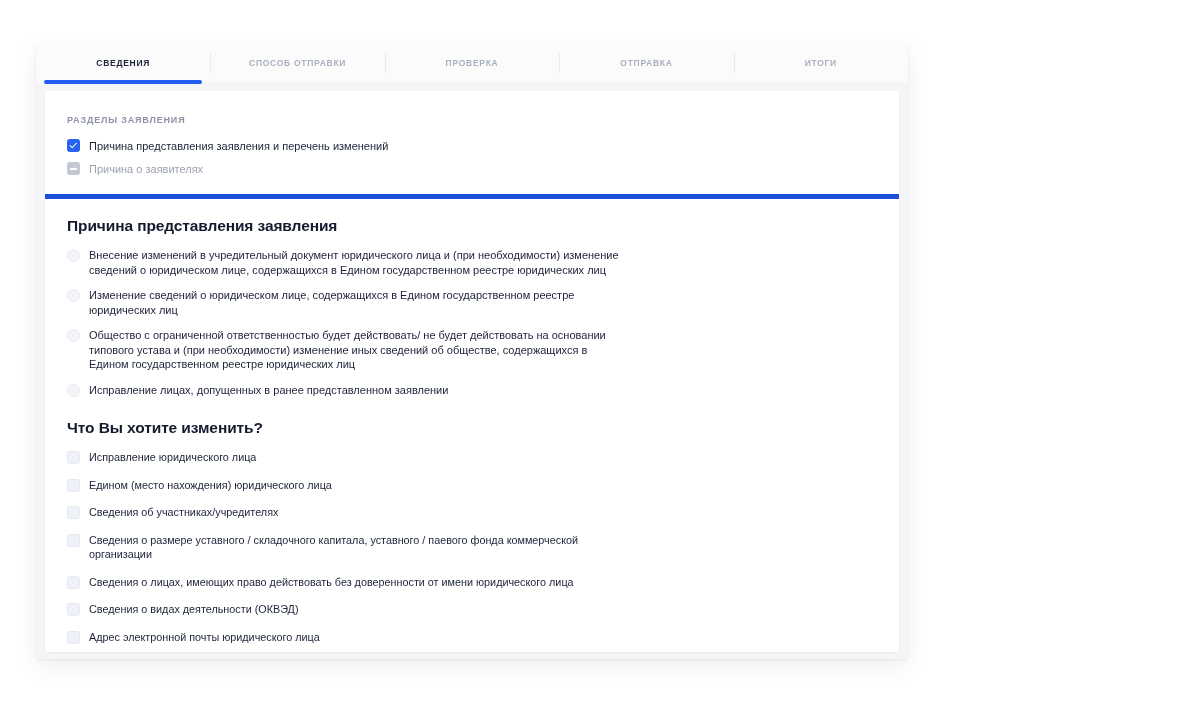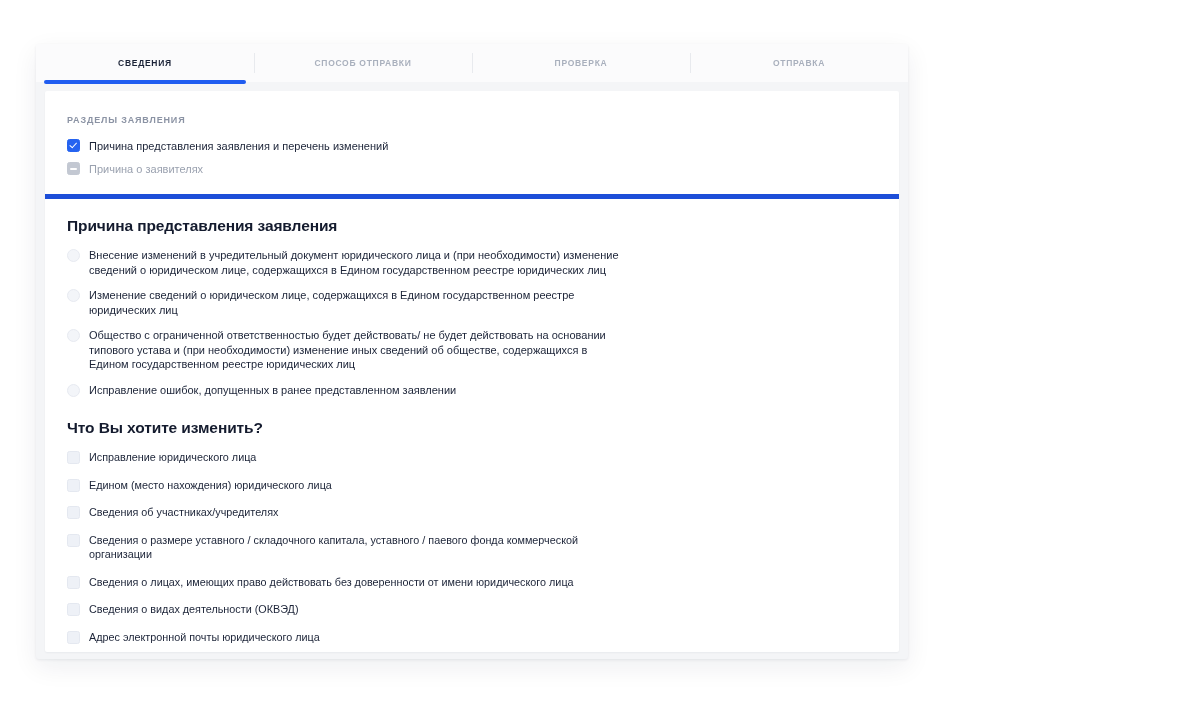--- a/index.html
+++ b/index.html
@@ -236,20 +236,24 @@
         <span class="underline"></span>
       </div>
       <div class="tab">
         <span class="tab-label">ПРОВЕРКА</span>
         <span class="underline"></span>
       </div>
       <div class="tab">
         <span class="tab-label">ОТПРАВКА</span>
         <span class="underline"></span>
       </div>
+      <div class="tab">
+        <span class="tab-label">ИТОГИ</span>
+        <span class="underline"></span>
+      </div>
     </div>
 
     <div class="card">
 
       <div class="sections-block">
         <div class="block-caption">РАЗДЕЛЫ ЗАЯВЛЕНИЯ</div>
 
         <div class="section-row">
           <span class="cb checked"></span>
           <span class="section-row-label">Причина представления заявления и перечень изменений</span>
@@ -272,21 +276,21 @@
         <div class="opt-row">
           <span class="rb"></span>
           <span class="opt-label">Изменение сведений о юридическом лице, содержащихся в Едином государственном реестре юридических лиц</span>
         </div>
         <div class="opt-row">
           <span class="rb"></span>
           <span class="opt-label">Общество с ограниченной ответственностью будет действовать/ не будет действовать на основании типового устава и (при необходимости) изменение иных сведений об обществе, содержащихся в Едином государственном реестре юридических лиц</span>
         </div>
         <div class="opt-row">
           <span class="rb"></span>
-          <span class="opt-label">Исправление ошибок, допущенных в ранее представленном заявлении</span>
+          <span class="opt-label">Исправление лицах, допущенных в ранее представленном заявлении</span>
         </div>
 
         <h2 class="heading second">Что Вы хотите изменить?</h2>
 
         <div class="check-row">
           <span class="cb empty"></span>
           <span class="check-label">Исправление юридического лица</span>
         </div>
         <div class="check-row">
           <span class="cb empty"></span>

